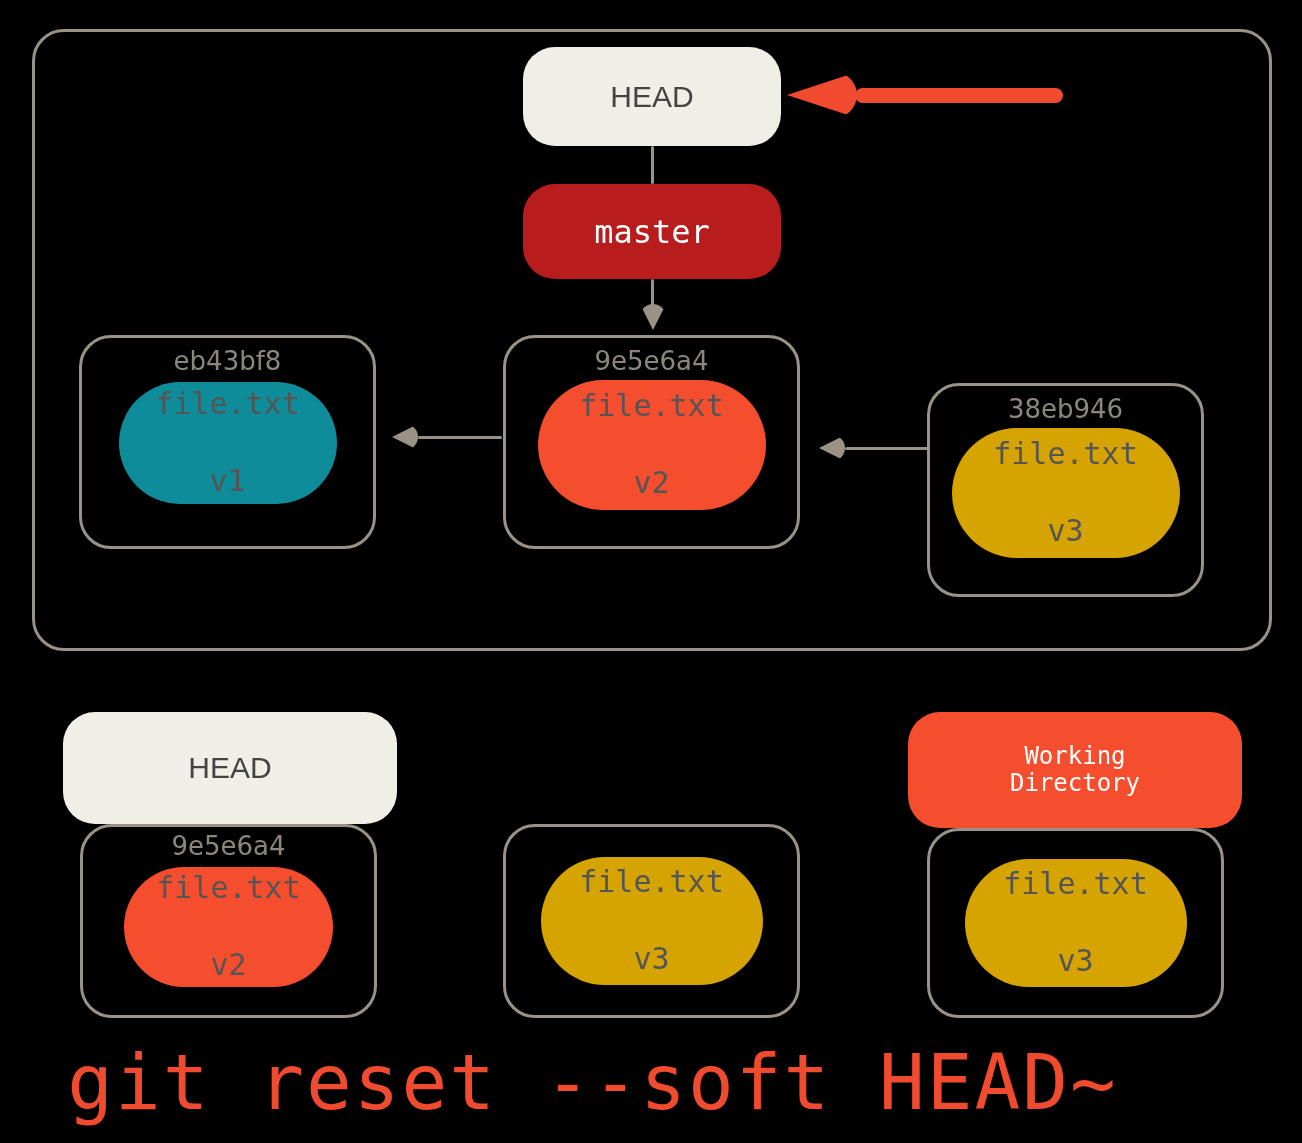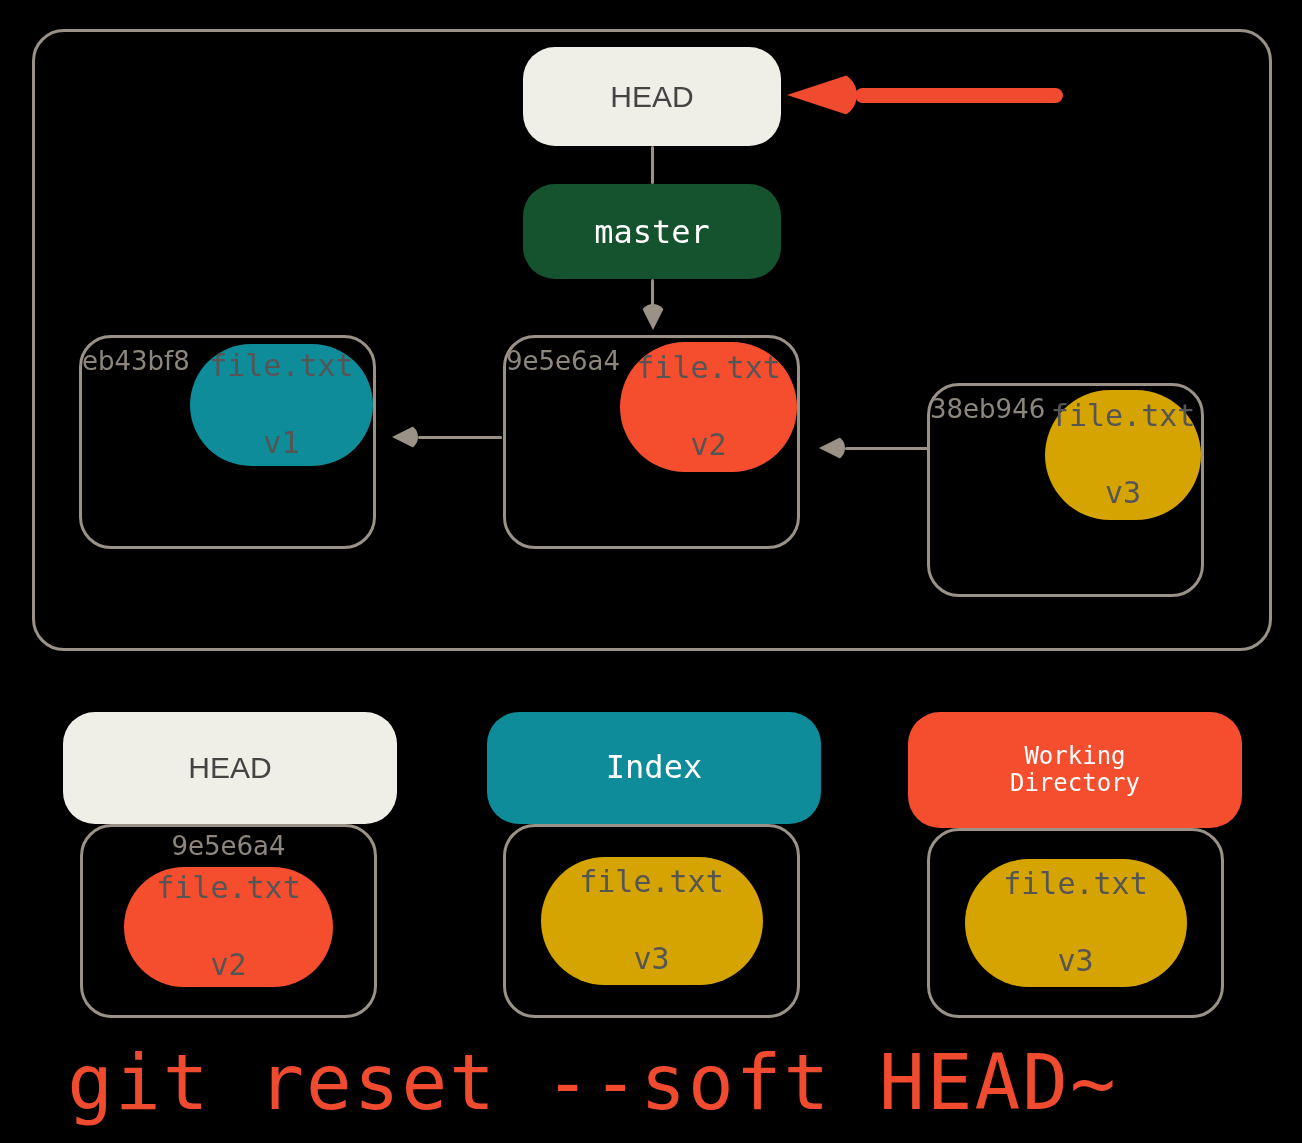--- a/index.html
+++ b/index.html
@@ -44,21 +44,21 @@
   #head-box .lbl {
     color: #444444;
     font-size: 30px;
     font-family: "Liberation Sans", sans-serif;
   }
 
   
   #master-box {
     left: 523px; top: 184px;
     width: 258px; height: 95px;
-    background: #14532d;
+    background: #b91c1c;
     display: flex; align-items: center; justify-content: center;
   }
   #master-box .lbl {
     color: #ffffff;
     font-size: 32px;
     font-family: "DejaVu Sans Mono", monospace;
   }
 
   
   .vline { background: #9a9287; width: 3px; }
@@ -97,21 +97,22 @@
     width: 0; height: 0;
     border-top: 23px solid transparent;
     border-bottom: 23px solid transparent;
     border-right: 70px solid #f04a2f;
   }
 
   
   .commit-box {
     border: 3px solid #9a9287;
     display: flex;
-    flex-direction: row;
+    flex-direction: column;
+    align-items: center;
   }
   .commit-hash {
     color: #8d867c;
     font-size: 26px;
     margin-top: 8px;
     font-family: "DejaVu Sans", sans-serif;
     white-space: nowrap;
   }
   .blob {
     display: flex;
@@ -287,23 +288,20 @@
     <span class="lbl">HEAD</span>
   </div>
   <div id="area-head-body" class="abs area-body">
     <div class="commit-hash">9e5e6a4</div>
     <div class="blob">
       <span>file.txt</span>
       <span>v2</span>
     </div>
   </div>
 
-  <div id="area-index-header" class="abs area-header">
-    <span class="lbl">Index</span>
-  </div>
   <div id="area-index-body" class="abs area-body">
     <div class="blob">
       <span>file.txt</span>
       <span>v3</span>
     </div>
   </div>
 
   <div id="area-wd-header" class="abs area-header">
     <span class="lbl">Working
 Directory</span>

